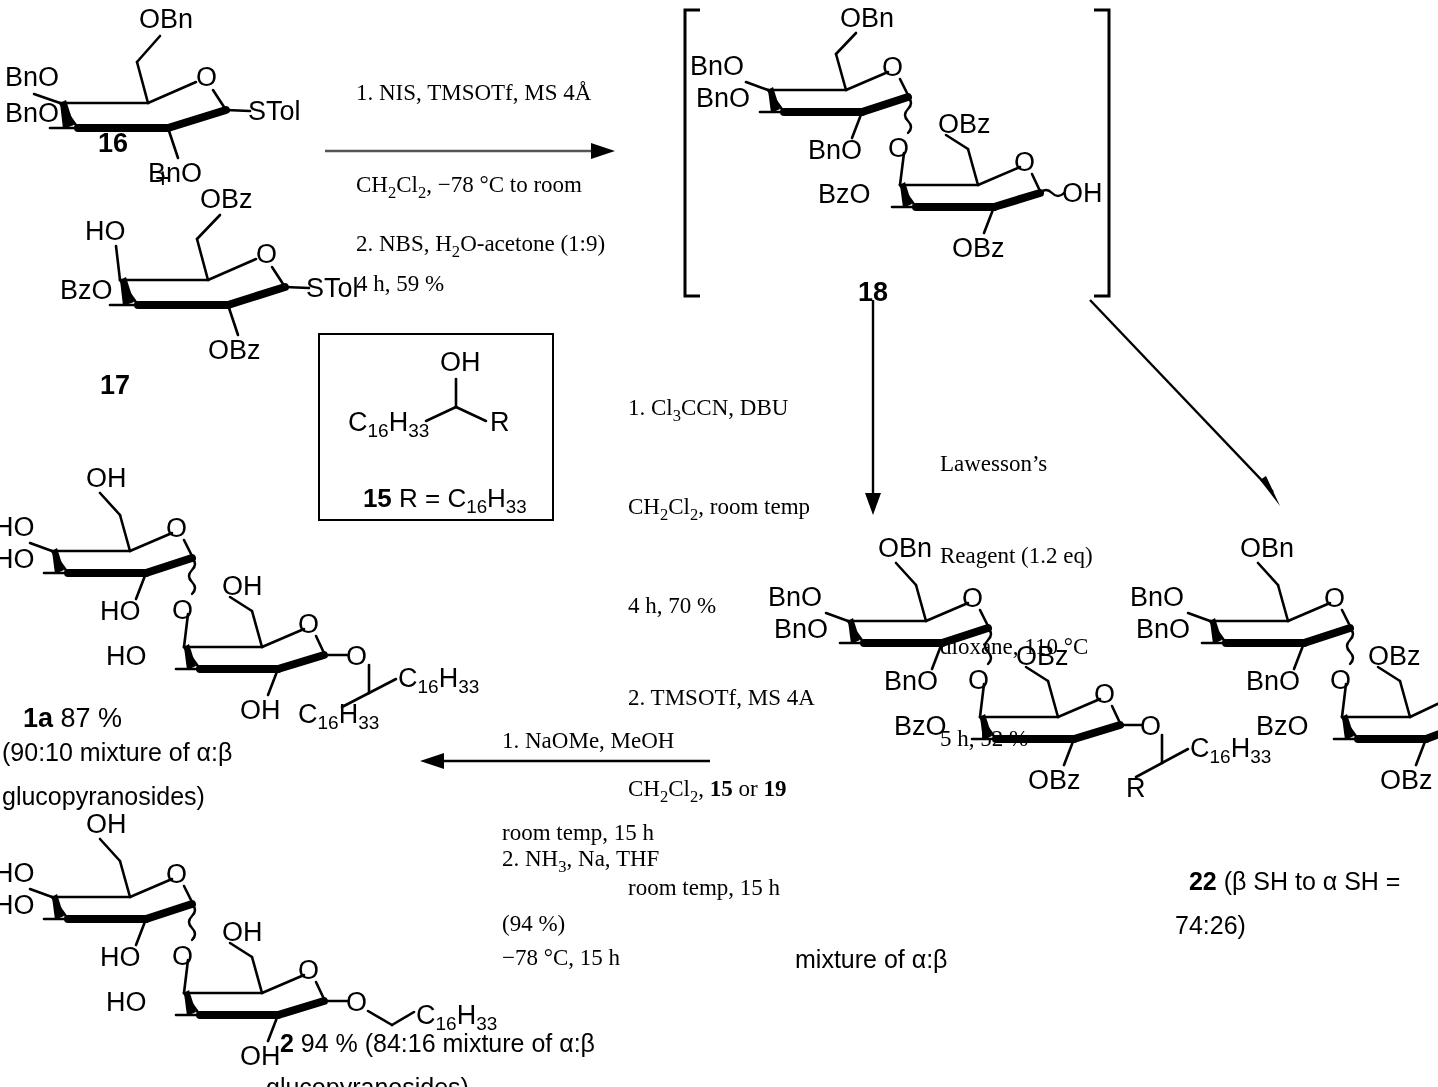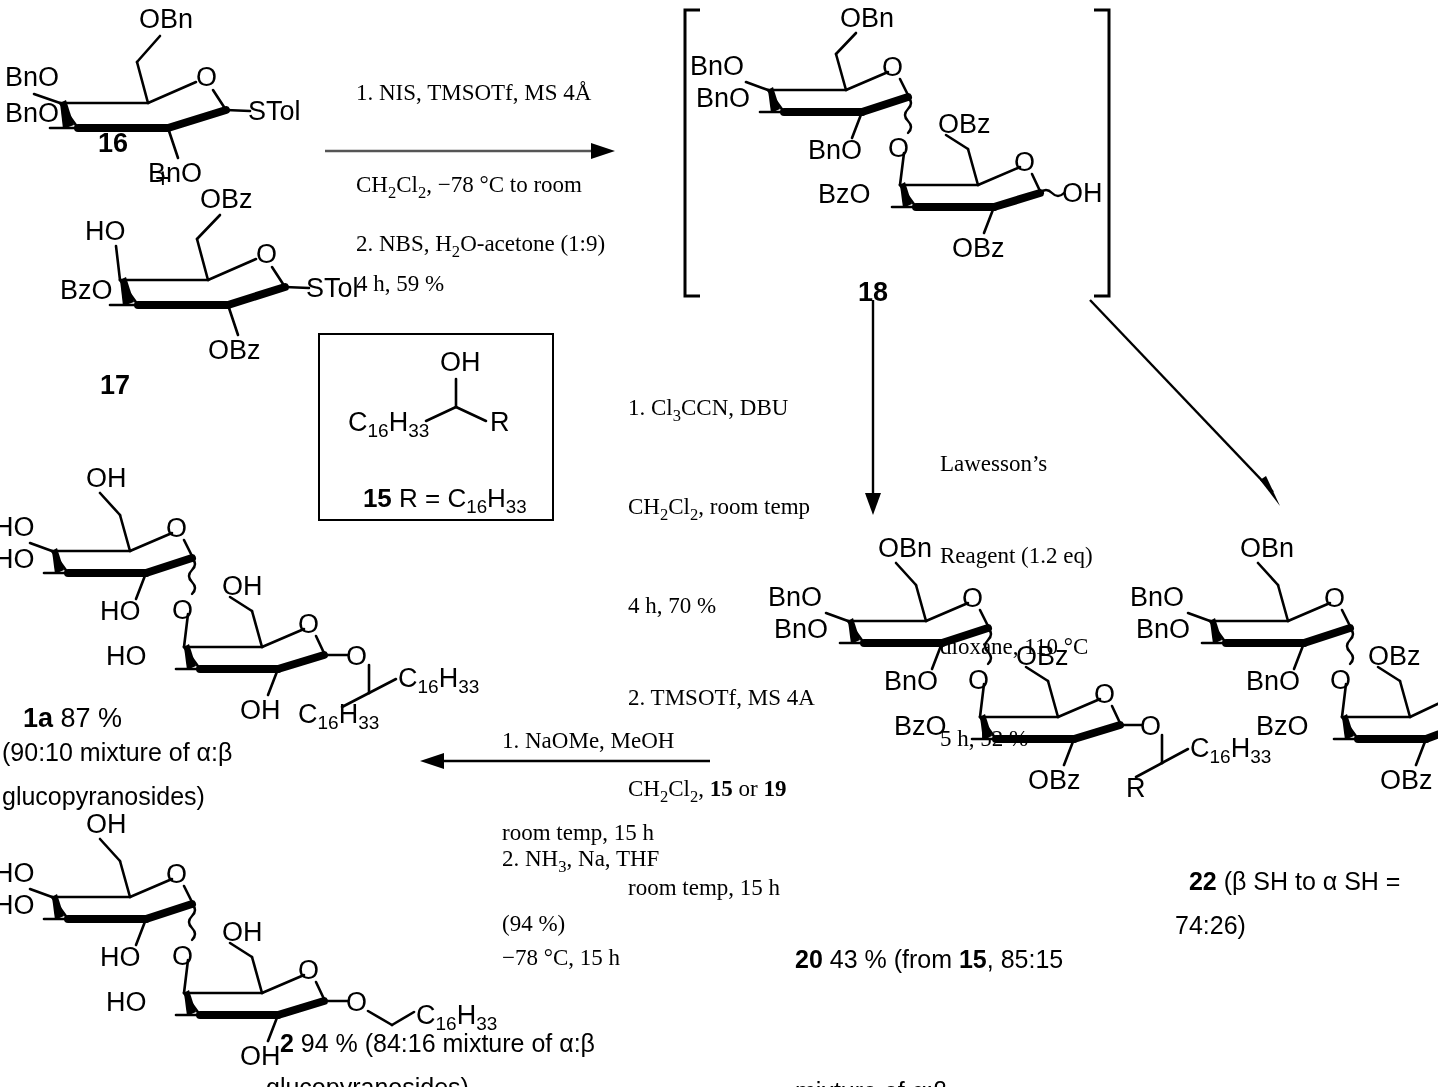--- a/index.html
+++ b/index.html
@@ -411,21 +411,20 @@
     <text x="304" y="178">O</text>
     <text x="104" y="210">BzO</text>
     <text x="238" y="264">OBz</text>
     <text x="350" y="210">O</text>
     <text x="400" y="232">C<tspan font-size="19" dy="6">16</tspan><tspan font-size="27" dy="-6">H</tspan><tspan font-size="19" dy="6">33</tspan></text>
     <text x="336" y="272">R</text>
   </g>
 </svg>
 </div>
 <div class="abs note" style="left:795px; top:849px; width:320px;">
-  <div><span class="lbl-bold">20</span><span> 43 % (from </span><span class="lbl-bold">15</span><span>, 85:15</span></div>
   <div><span>mixture of α:β</span></div>
   
   
   
   
 </div>
 
 <div class="struct" style="left:1172px; top:525px;">
 <svg width="300" height="300" viewBox="0 0 300 300" aria-label="compound 22 thiol">
   <g fill="none" stroke="#000" stroke-width="2.6" stroke-linecap="round" stroke-linejoin="round">

